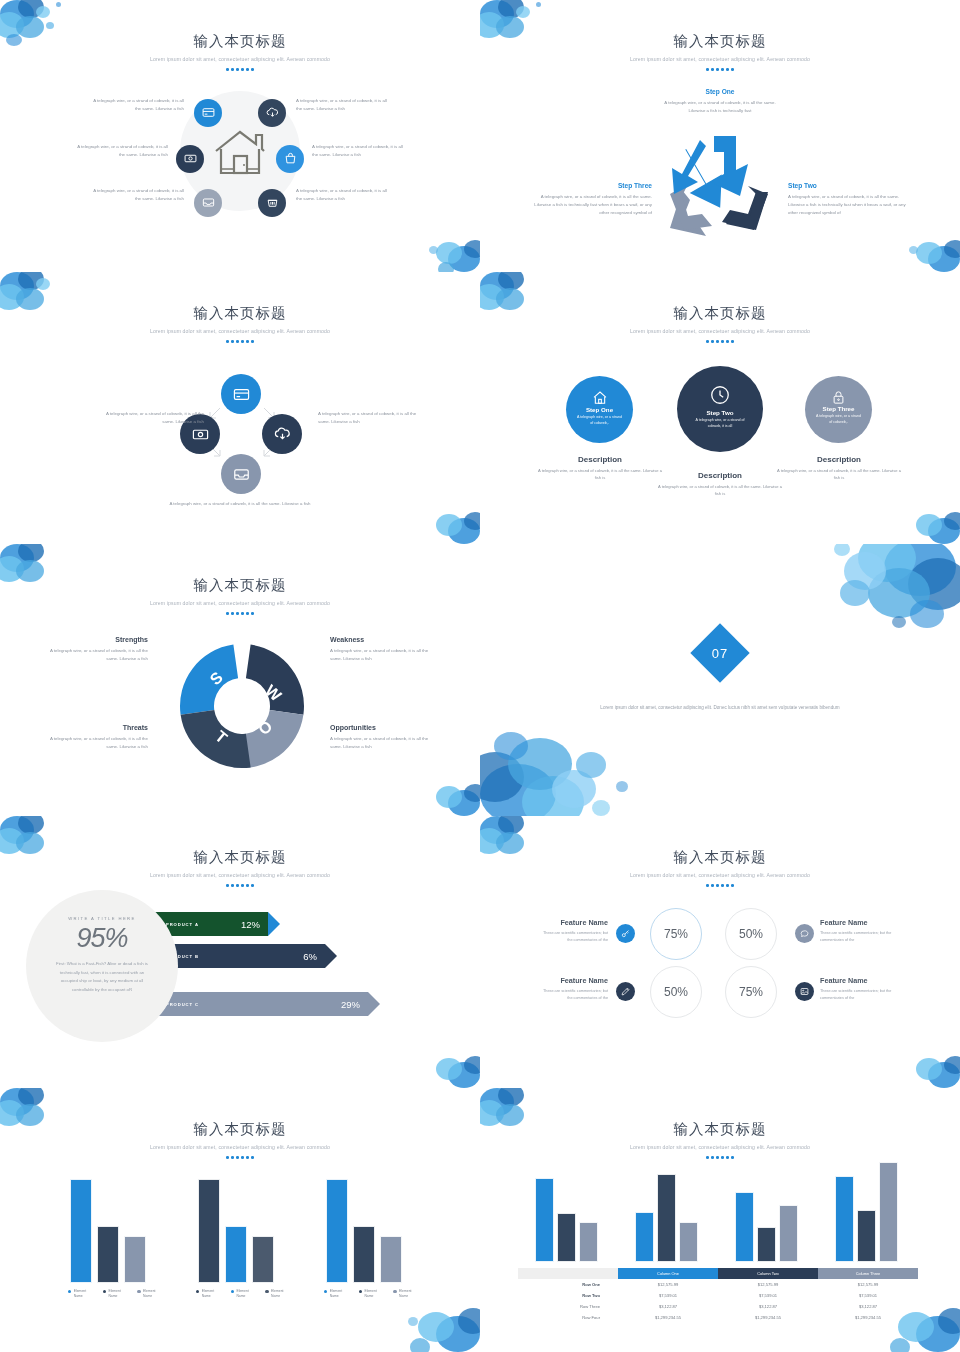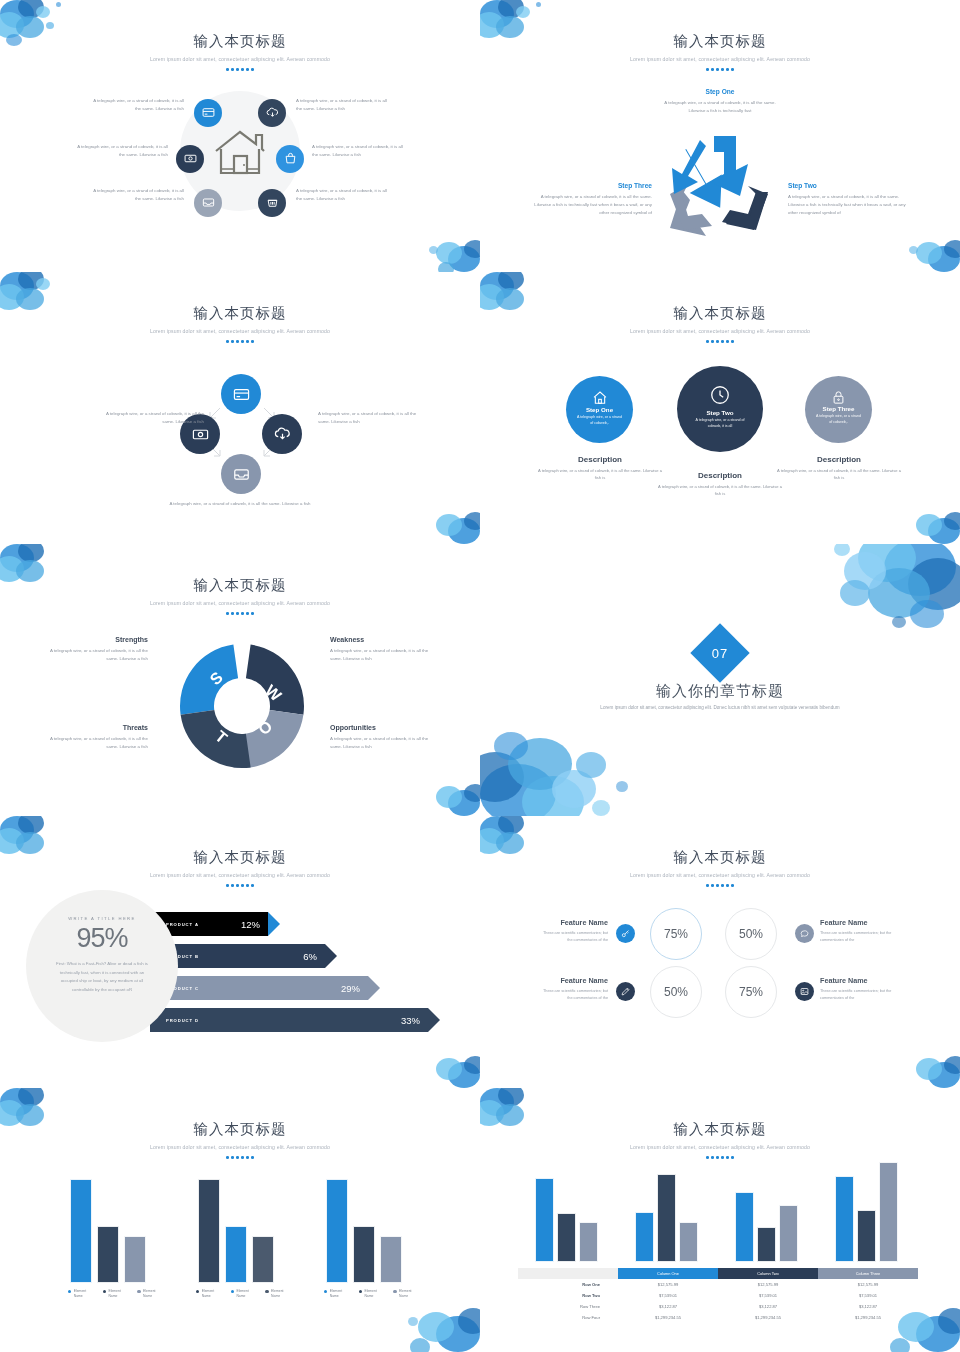--- a/index.html
+++ b/index.html
@@ -93,21 +93,21 @@
     content:""; position:absolute; right:-12px; top:0;
     border-top:12px solid transparent; border-bottom:12px solid transparent;
   }
   .arr-name { color:#fff; font-size:4.2px; font-weight:bold; letter-spacing:.9px; padding-left:16px;}
   .arr-pct  { color:#fff; font-size:9.5px; position:absolute; right:8px;}
   .s7-circ {
     position:absolute; left:26px; top:74px; width:152px; height:152px;
     border-radius:50%; background:#f2f2f1; text-align:center; padding-top:26px;
   }
   .s7-k { font-size:4.2px; letter-spacing:1.4px; color:#8d949e; }
-  .s7-big { font-size:27px; color:#6e757d; font-weight:300; letter-spacing:-1px; margin-top:2px;}
+  .s7-big { font-size:27px; color:#6e757d; font-weight:300; letter-spacing:-1px; margin-top:2px;font-style:italic;}
   .s7-p { font-size:4.3px; line-height:2; color:#9aa1ab; padding:6px 26px 0;}
 
   
   .feat-h { font-size:7.2px; font-weight:bold; color:#4a5563;}
   .feat-p { font-size:3.8px; line-height:1.75; color:#9aa1ab; margin-top:3px;}
   .ring {
     position:absolute; width:52px; height:52px; border-radius:50%;
     display:flex; align-items:center; justify-content:center;
     font-size:12px; color:#5c636c; font-weight:300;
   }
@@ -490,21 +490,20 @@
     <i style="left:42px;bottom:40px;width:64px;height:52px;background:#4aa8e0;opacity:.75"></i>
     <i style="left:86px;bottom:22px;width:44px;height:38px;background:#8ecff5;opacity:.8"></i>
     <i style="left:110px;bottom:52px;width:30px;height:26px;background:#5fb5e8;opacity:.7"></i>
     <i style="left:28px;bottom:70px;width:34px;height:28px;background:#2f8fd8;opacity:.6"></i>
     <i style="left:126px;bottom:14px;width:18px;height:16px;background:#7fcdf2;opacity:.6"></i>
     <i style="left:150px;bottom:38px;width:12px;height:11px;background:#2f8fd8;opacity:.5"></i>
   </div>
 
   <div class="sec-diamond"></div>
   <div class="sec-num">07</div>
-  <div class="sec-title">输入你的章节标题</div>
   <div class="sec-sub">Lorem ipsum dolor sit amet, consectetur adipiscing elit. Donec luctus nibh sit amet sem vulputate venenatis bibendum</div>
 </div>
 
 <div class="slide" style="left:0;top:816px">
   <div class="splat splat-tl">
     <i style="left:6px;top:4px;width:34px;height:28px;background:#2f8fd8;opacity:.85"></i>
     <i style="left:24px;top:0px;width:26px;height:22px;background:#1f6fb5;opacity:.8"></i>
     <i style="left:0px;top:16px;width:30px;height:26px;background:#6cc3ef;opacity:.85"></i>
     <i style="left:22px;top:20px;width:28px;height:22px;background:#4aa8e0;opacity:.75"></i>
   </div>
@@ -521,46 +520,39 @@
       <span></span>
           <span></span>
           <span></span>
           <span></span>
           <span></span>
           <span></span>
     </div>
   </div>
 
   <div class="arr" style="left:150px;top:96px">
-    <div class="bar" style="width:118px;background:#000000">
+    <div class="bar" style="width:118px;background:#14532d">
       <span class="arr-name">PRODUCT A</span>
       <span class="arr-pct">12%</span>
     </div>
     <div style="width:0;height:0;border-top:12px solid transparent;border-bottom:12px solid transparent;border-left:12px solid #2189d6"></div>
   </div>
   <div class="arr" style="left:150px;top:128px">
     <div class="bar" style="width:175px;background:#2b3d57">
       <span class="arr-name">PRODUCT B</span>
       <span class="arr-pct">6%</span>
     </div>
     <div style="width:0;height:0;border-top:12px solid transparent;border-bottom:12px solid transparent;border-left:12px solid #2b3d57"></div>
   </div>
-  <div class="arr" style="left:150px;top:160px">
+  <div class="arr" style="left:150px;top:176px">
     <div class="bar" style="width:218px;background:#8896ad">
       <span class="arr-name">PRODUCT C</span>
       <span class="arr-pct">29%</span>
     </div>
     <div style="width:0;height:0;border-top:12px solid transparent;border-bottom:12px solid transparent;border-left:12px solid #8896ad"></div>
-  </div>
-  <div class="arr" style="left:150px;top:192px">
-    <div class="bar" style="width:278px;background:#33465e">
-      <span class="arr-name">PRODUCT D</span>
-      <span class="arr-pct">33%</span>
-    </div>
-    <div style="width:0;height:0;border-top:12px solid transparent;border-bottom:12px solid transparent;border-left:12px solid #33465e"></div>
   </div>
 
   <div class="s7-circ">
     <div class="s7-k">WRITE A TITLE HERE</div>
     <div class="s7-big">95%</div>
     <div class="s7-p">First: What is a Fast-Fish? Alive or dead a fish is technically fast, when it is connected with an occupied ship or boat, by any medium at all controllable by the occupant oR</div>
   </div>
 </div>
 
 <div class="slide" style="left:480px;top:816px">

